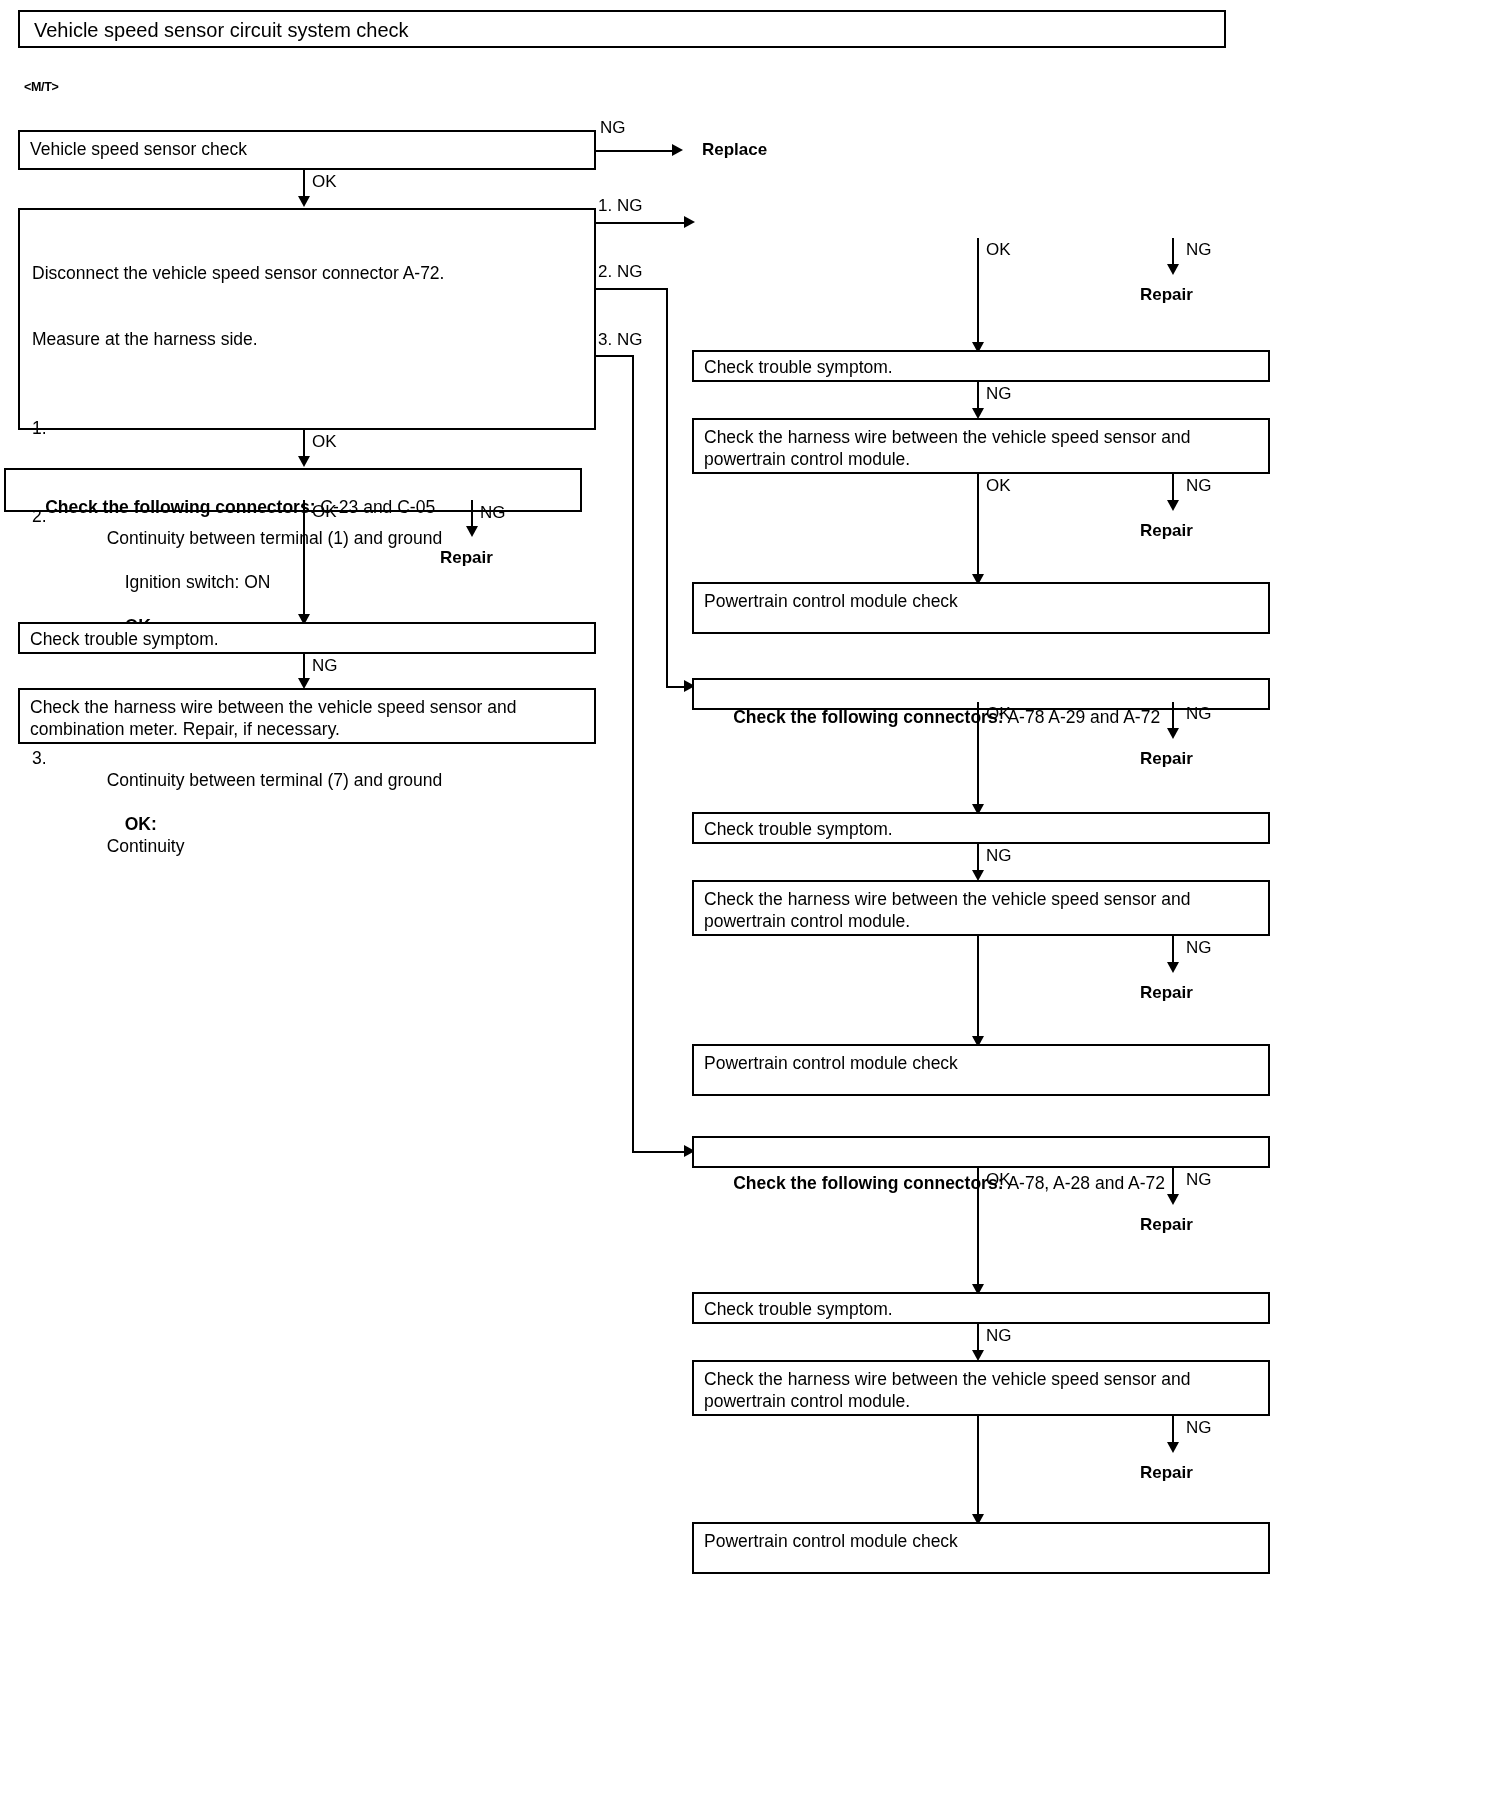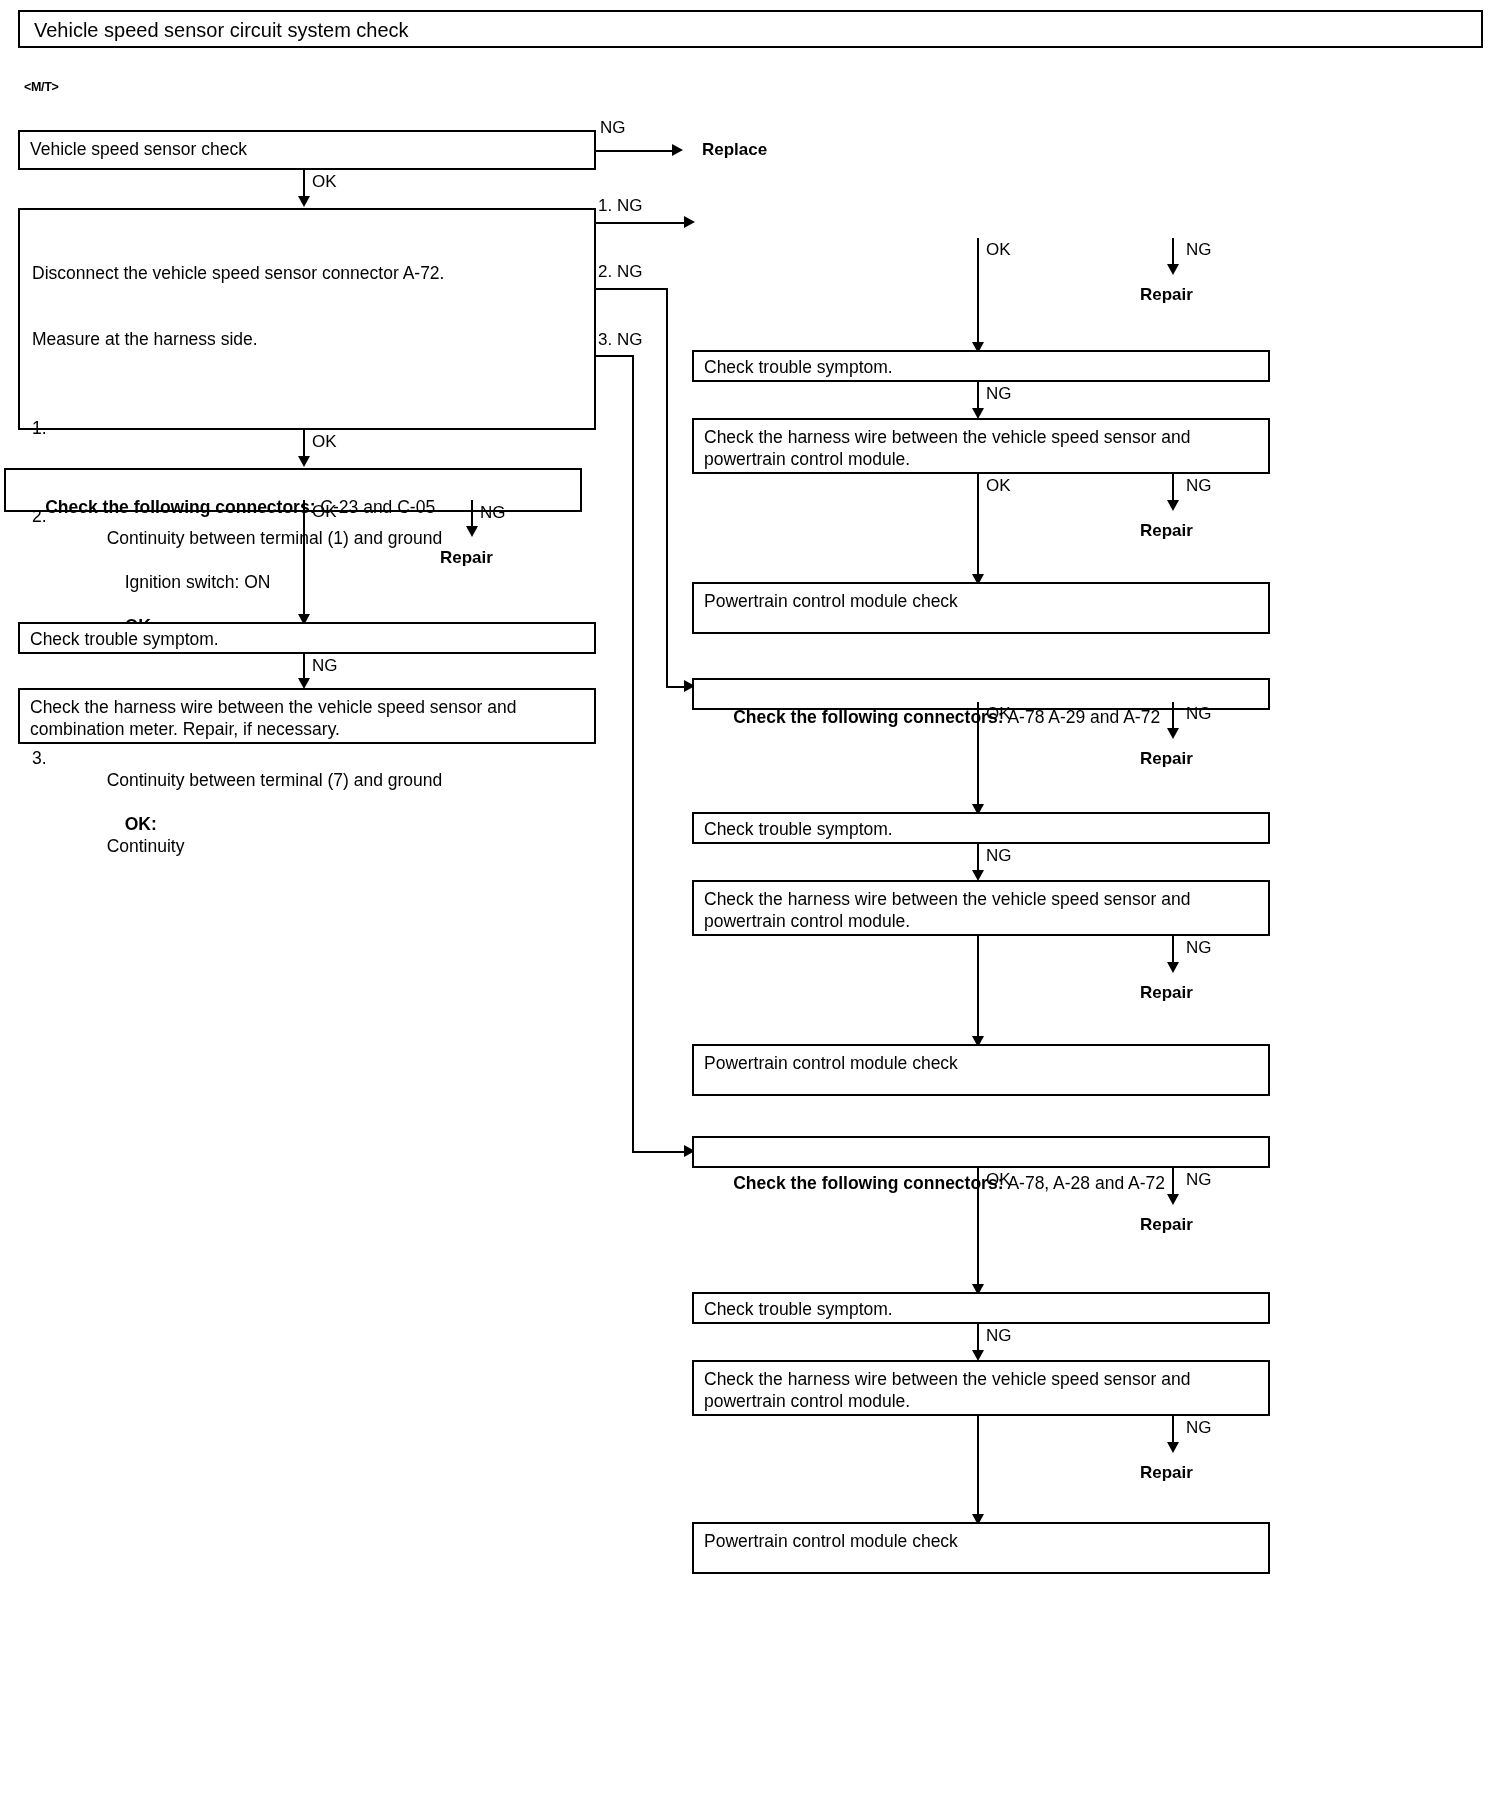--- a/index.html
+++ b/index.html
@@ -29,21 +29,21 @@
            border-top:6px solid transparent;border-bottom:6px solid transparent;
            border-left:11px solid #000;}
 
   .bold-lead{font-weight:bold;}
 </style>
 </head>
 <body>
 
 <div class="stage">
 
-  <div class="title-box" style="left:18px;top:10px;width:1465px;height:38px;">
+  <div class="title-box" style="left:18px;top:10px;width:1208px;height:38px;">
     <span class="txt">Vehicle speed sensor circuit system check</span>
   </div>
 
   <div class="lbl small" style="left:24px;top:78px;">&lt;M/T&gt;</div>
 
   <div class="box" style="left:18px;top:130px;width:578px;height:40px;">
     <span class="txt">Vehicle speed sensor check</span>
   </div>
 
   <div class="hline" style="left:596px;top:150px;width:78px;"></div>

